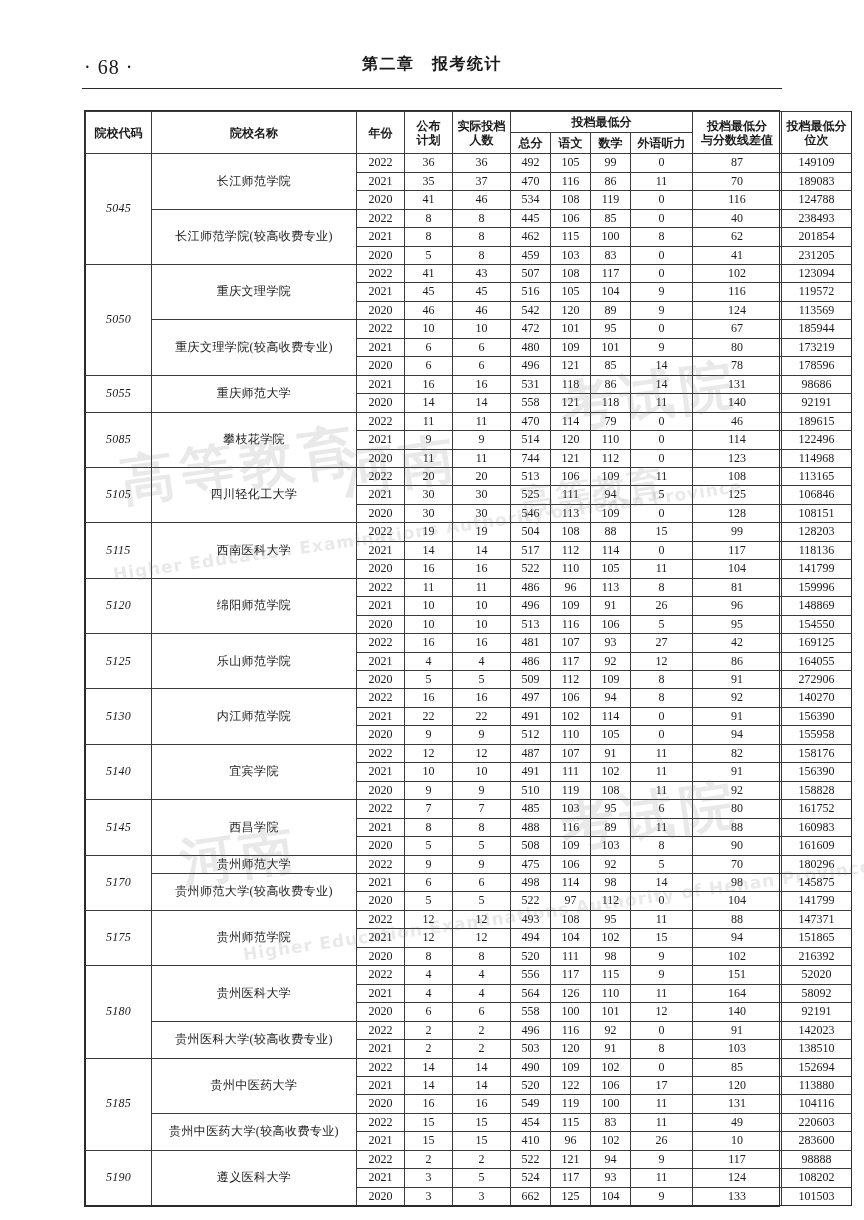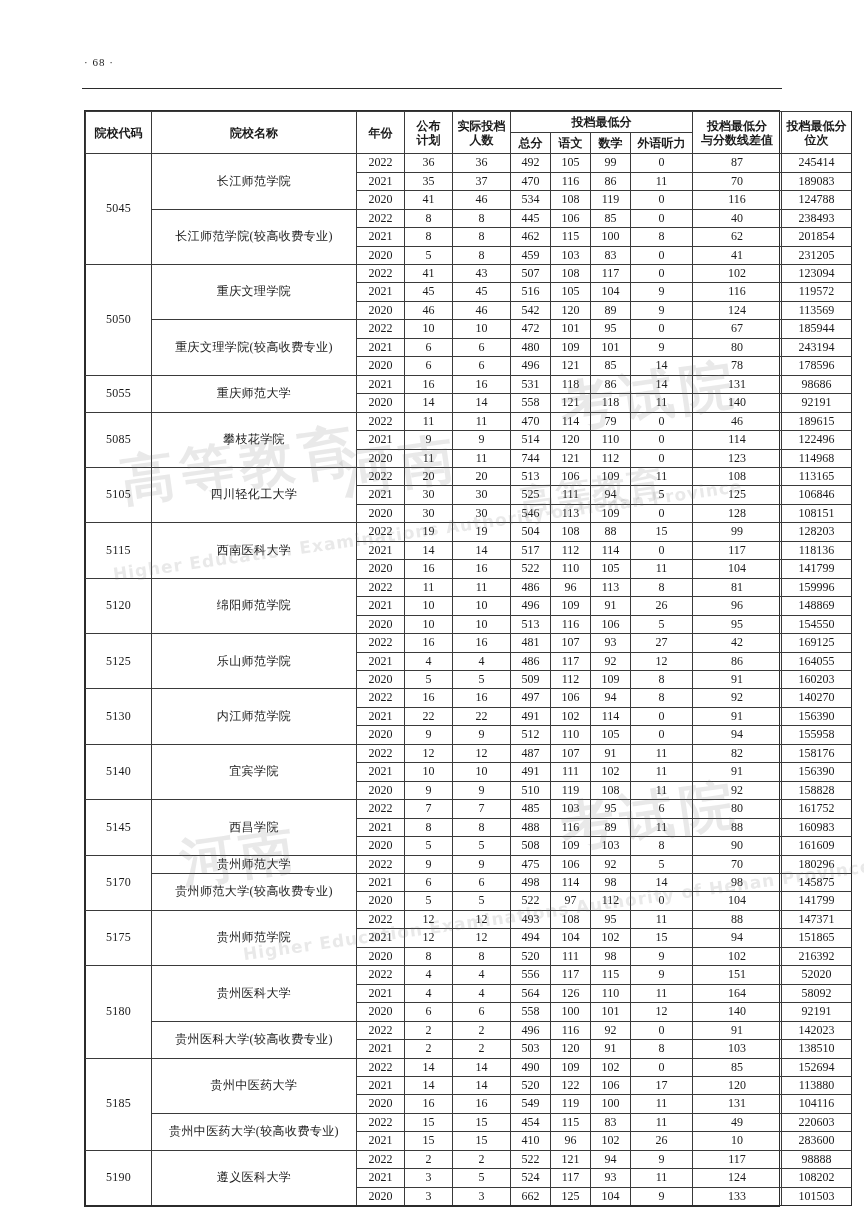--- a/index.html
+++ b/index.html
@@ -19,21 +19,21 @@
   
   .page-header {
     position: relative;
     height: 52px;
     margin: 52px 84px 0 84px;
   }
   .page-number {
     position: absolute;
     left: 0;
     top: 4px;
-    font-size: 11px;
+    font-size: 20px;
     letter-spacing: 1px;
     font-family: "Liberation Serif", serif;
   }
   .header-title {
     position: absolute;
     left: 0;
     right: 0;
     top: 2px;
     text-align: center;
     font-size: 16px;
@@ -129,41 +129,42 @@
   col.c-year { width: 48px; }
   col.c-plan { width: 48px; }
   col.c-actual { width: 58px; }
   col.c-total { width: 40px; }
   col.c-chinese { width: 40px; }
   col.c-math { width: 40px; }
   col.c-listen { width: 62px; }
   col.c-diff { width: 89px; }
   col.c-rank { width: 70px; }
 
-  .outer-left { border-left: 1.6px solid #2b2b2b !important; }
+  .outer-left { border-left: 1.6px solid #2b2b2b !important; font-style: italic; }
   .outer-right { border-right: 1.6px solid #2b2b2b !important; }
   .thick-top { border-top: 1.4px solid #2b2b2b !important; }
   .thick-bottom { border-bottom: 1.4px solid #2b2b2b !important; }
 </style>
 </head>
 <body>
 
 <div class="wm-layer">
   <div class="wm wm-cn" style="left:120px; top:430px; transform:rotate(-8deg);">高等教育</div>
   <div class="wm wm-cn" style="left:340px; top:430px; transform:rotate(-8deg);">河南</div>
   <div class="wm wm-en" style="left:110px; top:520px; transform:rotate(-8deg);">Higher Education Examinations Authority of Henan Province</div>
   <div class="wm wm-cn" style="left:560px; top:360px; transform:rotate(-8deg);">考试院</div>
   <div class="wm wm-cn" style="left:180px; top:820px; transform:rotate(-8deg);">河南</div>
   <div class="wm wm-en" style="left:240px; top:900px; transform:rotate(-8deg);">Higher Education Examinations Authority of Henan Province</div>
   <div class="wm wm-cn" style="left:560px; top:780px; transform:rotate(-8deg);">考试院</div>
   <div class="wm wm-logo" style="left:520px; top:470px; transform:rotate(-8deg);">高等教育</div>
 </div>
 
 <div class="page-header">
   <div class="page-number">· 68 ·</div>
+  <div class="header-title">第二章　报考统计</div>
   <div class="header-rule"></div>
 </div>
 
 <div class="table-wrap">
   <table class="grid">
     <colgroup>
       <col class="c-code">
         <col class="c-name">
         <col class="c-year">
         <col class="c-plan">
@@ -210,21 +211,21 @@
           <td class="code outer-left" rowspan="6">5045</td>
           <td class="name" rowspan="3">长江师范学院</td>
           <td class="year">2022</td>
           <td class="">36</td>
           <td class="">36</td>
           <td class="">492</td>
           <td class="">105</td>
           <td class="">99</td>
           <td class="">0</td>
           <td class="">87</td>
-          <td class="outer-right">245414</td>
+          <td class="outer-right">149109</td>
         </tr>
         <tr>
           <td class="year">2021</td>
           <td class="">35</td>
           <td class="">37</td>
           <td class="">470</td>
           <td class="">116</td>
           <td class="">86</td>
           <td class="">11</td>
           <td class="">70</td>
@@ -324,21 +325,21 @@
         </tr>
         <tr>
           <td class="year">2021</td>
           <td class="">6</td>
           <td class="">6</td>
           <td class="">480</td>
           <td class="">109</td>
           <td class="">101</td>
           <td class="">9</td>
           <td class="">80</td>
-          <td class="outer-right">243194</td>
+          <td class="outer-right">173219</td>
         </tr>
         <tr>
           <td class="year">2020</td>
           <td class="">6</td>
           <td class="">6</td>
           <td class="">496</td>
           <td class="">121</td>
           <td class="">85</td>
           <td class="">14</td>
           <td class="">78</td>
@@ -534,21 +535,21 @@
         </tr>
         <tr>
           <td class="year">2020</td>
           <td class="">5</td>
           <td class="">5</td>
           <td class="">509</td>
           <td class="">112</td>
           <td class="">109</td>
           <td class="">8</td>
           <td class="">91</td>
-          <td class="outer-right">160203</td>
+          <td class="outer-right">272906</td>
         </tr>
         <tr>
           <td class="code outer-left thick-top" rowspan="3">5130</td>
           <td class="name thick-top" rowspan="3">内江师范学院</td>
           <td class="year thick-top">2022</td>
           <td class="thick-top">16</td>
           <td class="thick-top">16</td>
           <td class="thick-top">497</td>
           <td class="thick-top">106</td>
           <td class="thick-top">94</td>

